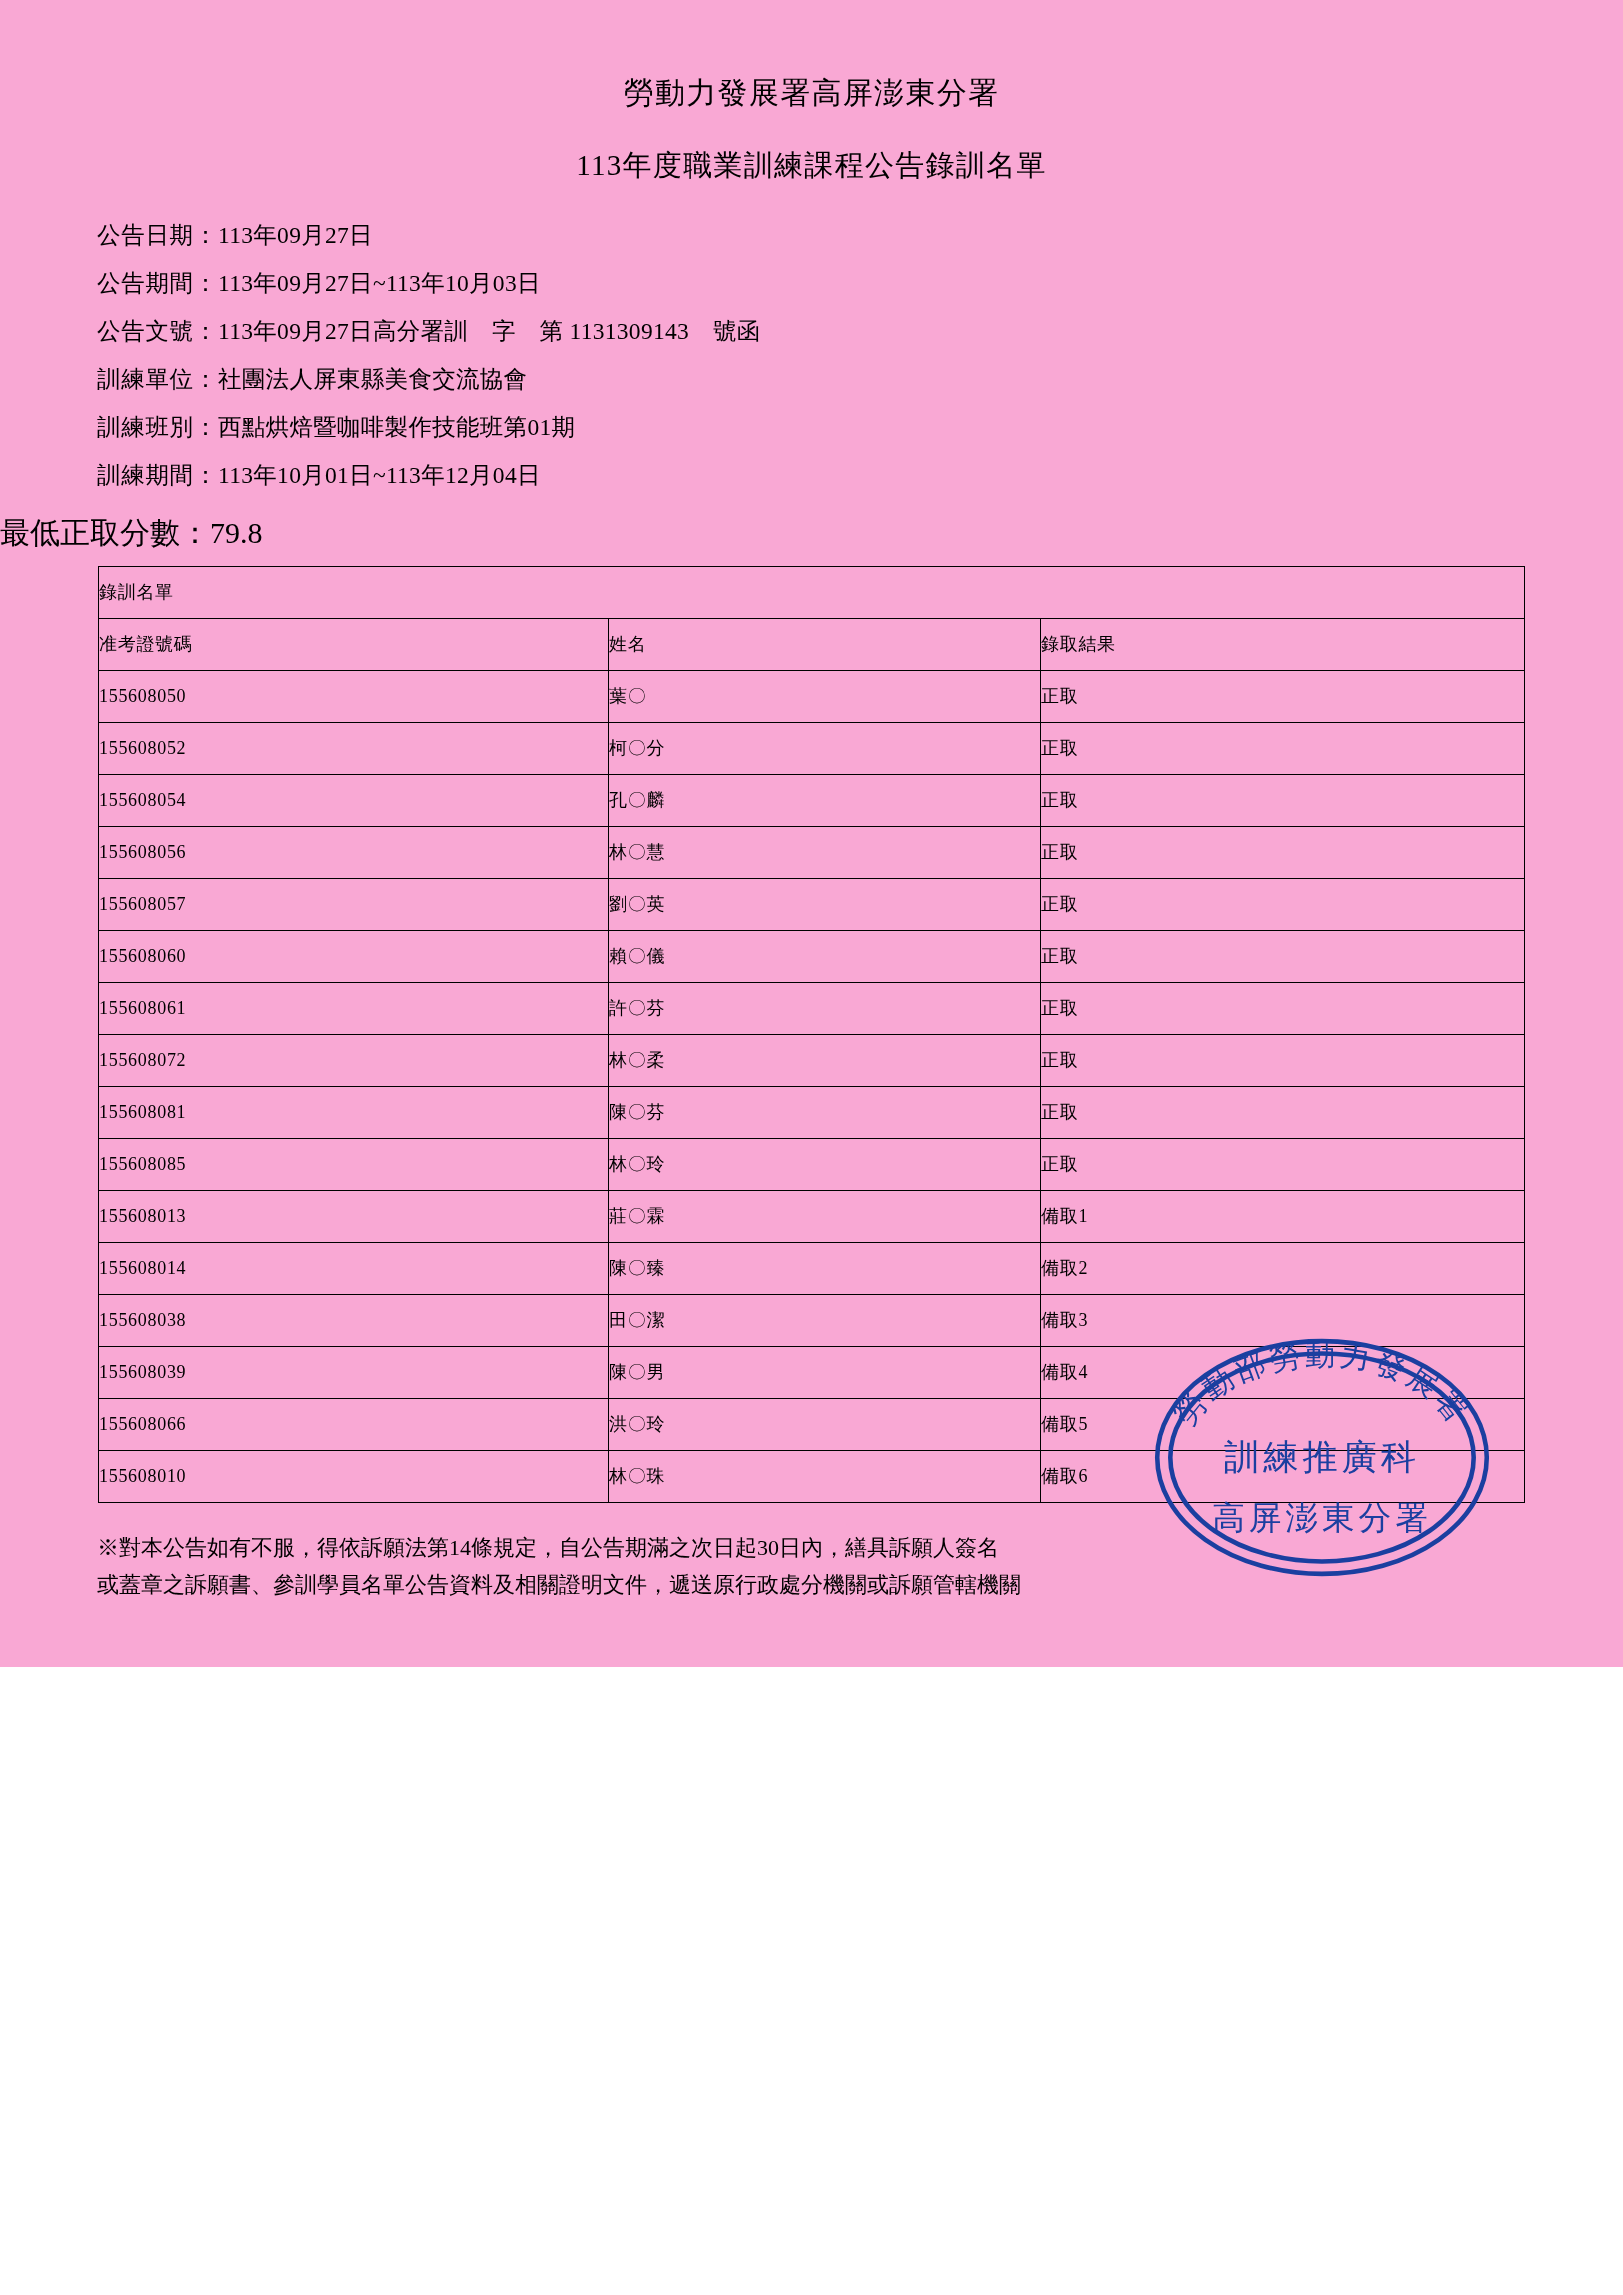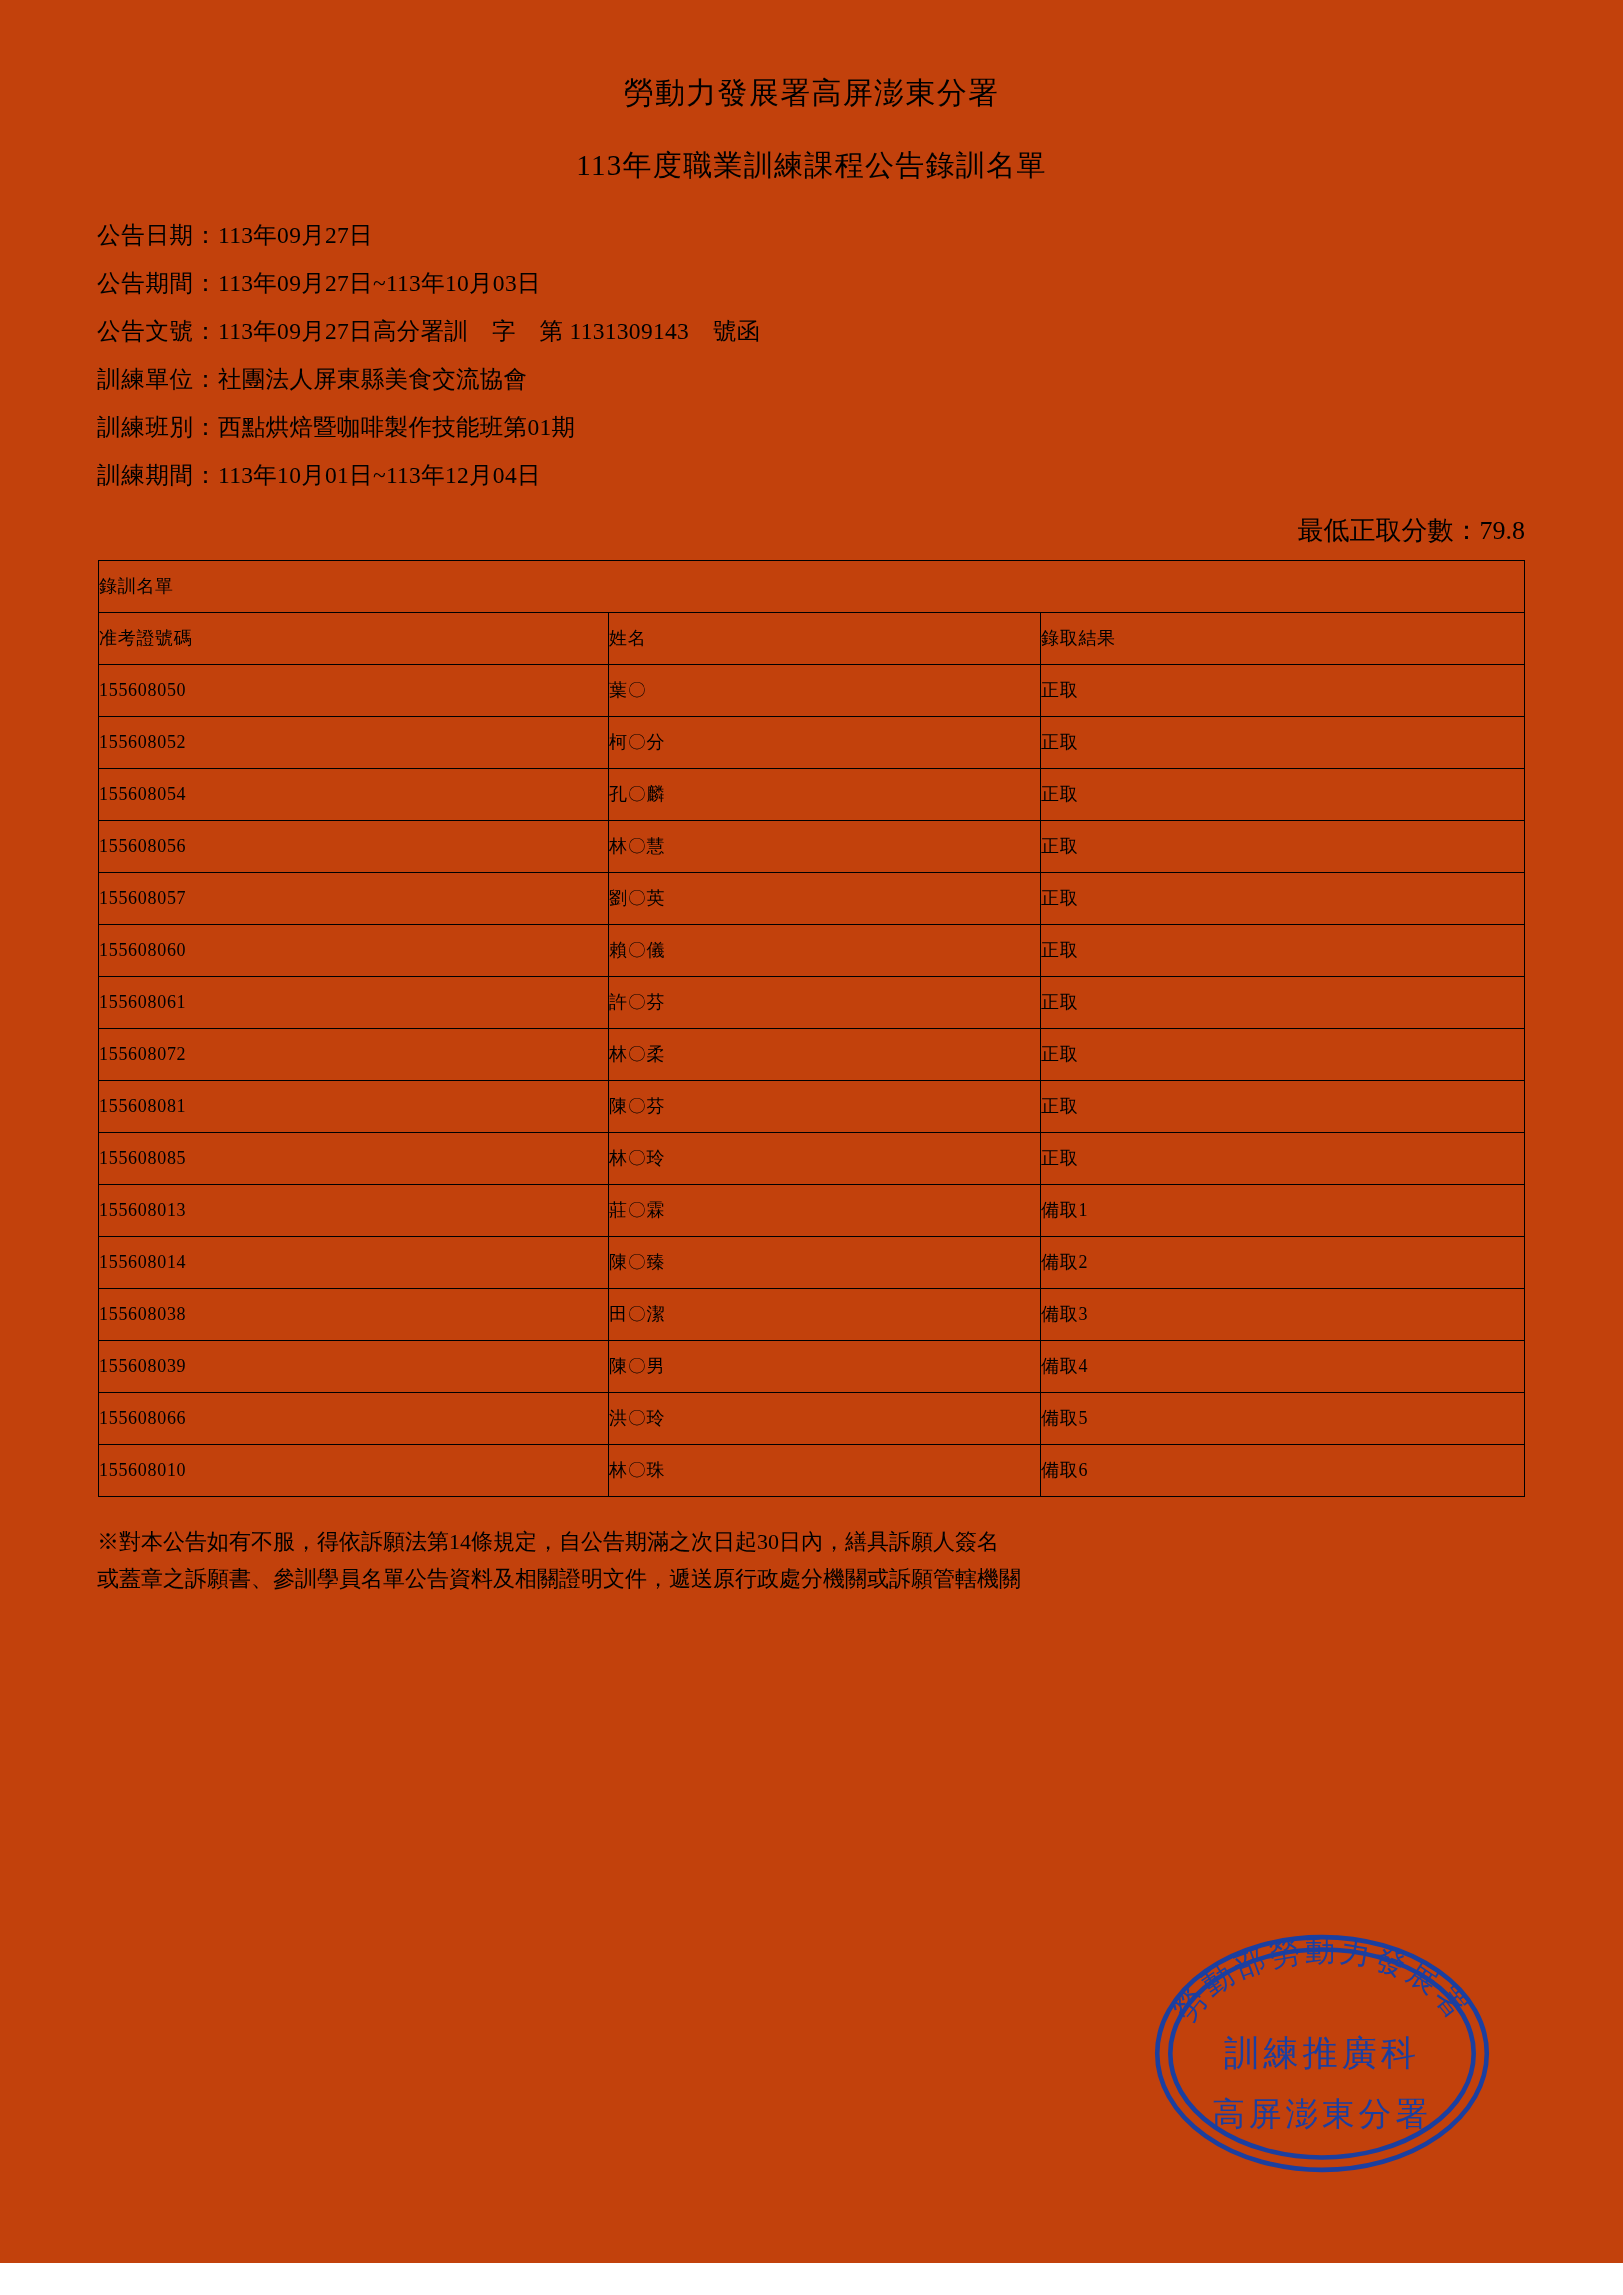--- a/index.html
+++ b/index.html
@@ -7,23 +7,23 @@
     padding: 0;
     background: #ffffff;
   }
   body {
     font-family: "Liberation Serif", "DejaVu Serif", serif;
     color: #000000;
   }
   .page {
     position: relative;
     width: 1623px;
-    height: 2263px;
+    height: 1667px;
     margin: 0 auto;
-    background: #c2410c;
+    background: #f9a8d4;
     box-sizing: border-box;
     padding: 0;
     overflow: hidden;
   }
   .title-block {
     text-align: center;
     padding-top: 72px;
   }
   .doc-title {
     font-size: 30px;
@@ -48,22 +48,22 @@
   }
   .meta-label {
     letter-spacing: 0.7px;
   }
   .meta-value {
     letter-spacing: 0.3px;
   }
   .score-line {
     margin-top: 25px;
     padding-right: 98px;
-    text-align: right;
-    font-size: 26px;
+    text-align: left;
+    font-size: 30px;
   }
   table.list {
     border-collapse: collapse;
     width: 1426px;
     margin: 11.8px auto 0 auto;
     table-layout: fixed;
   }
   table.list td, table.list th {
     border: 1.3px solid #000000;
     text-align: left;

